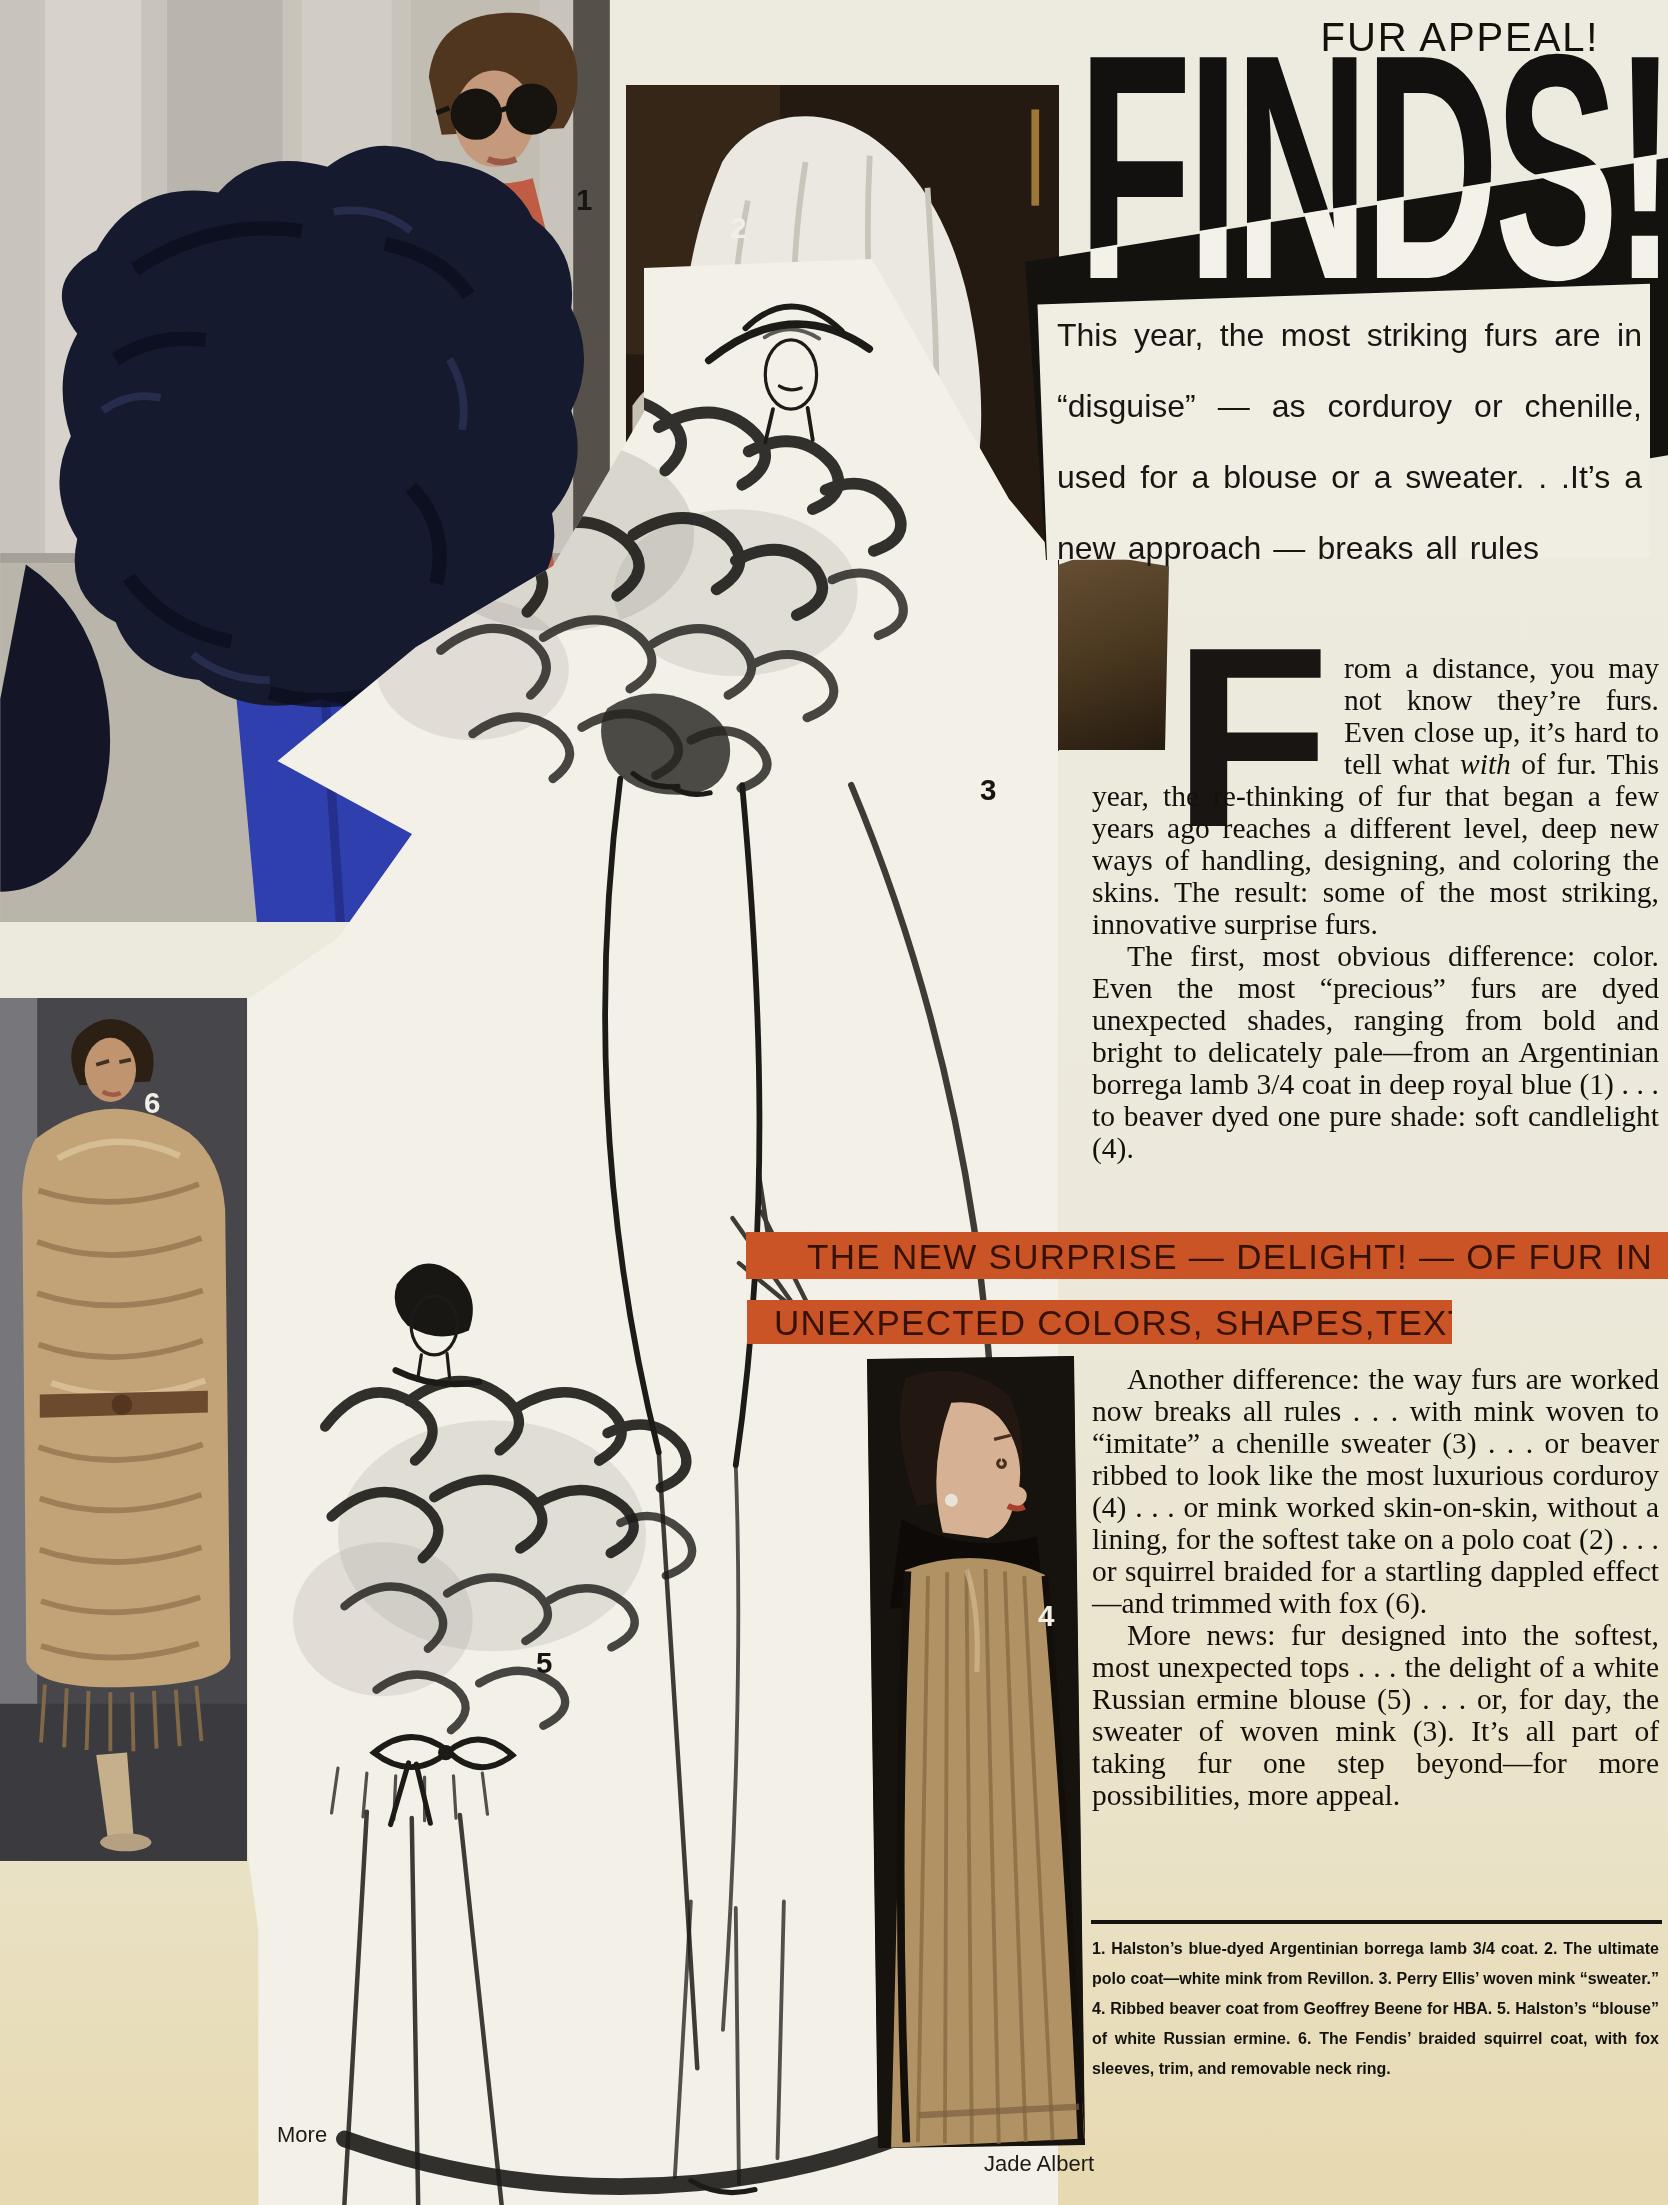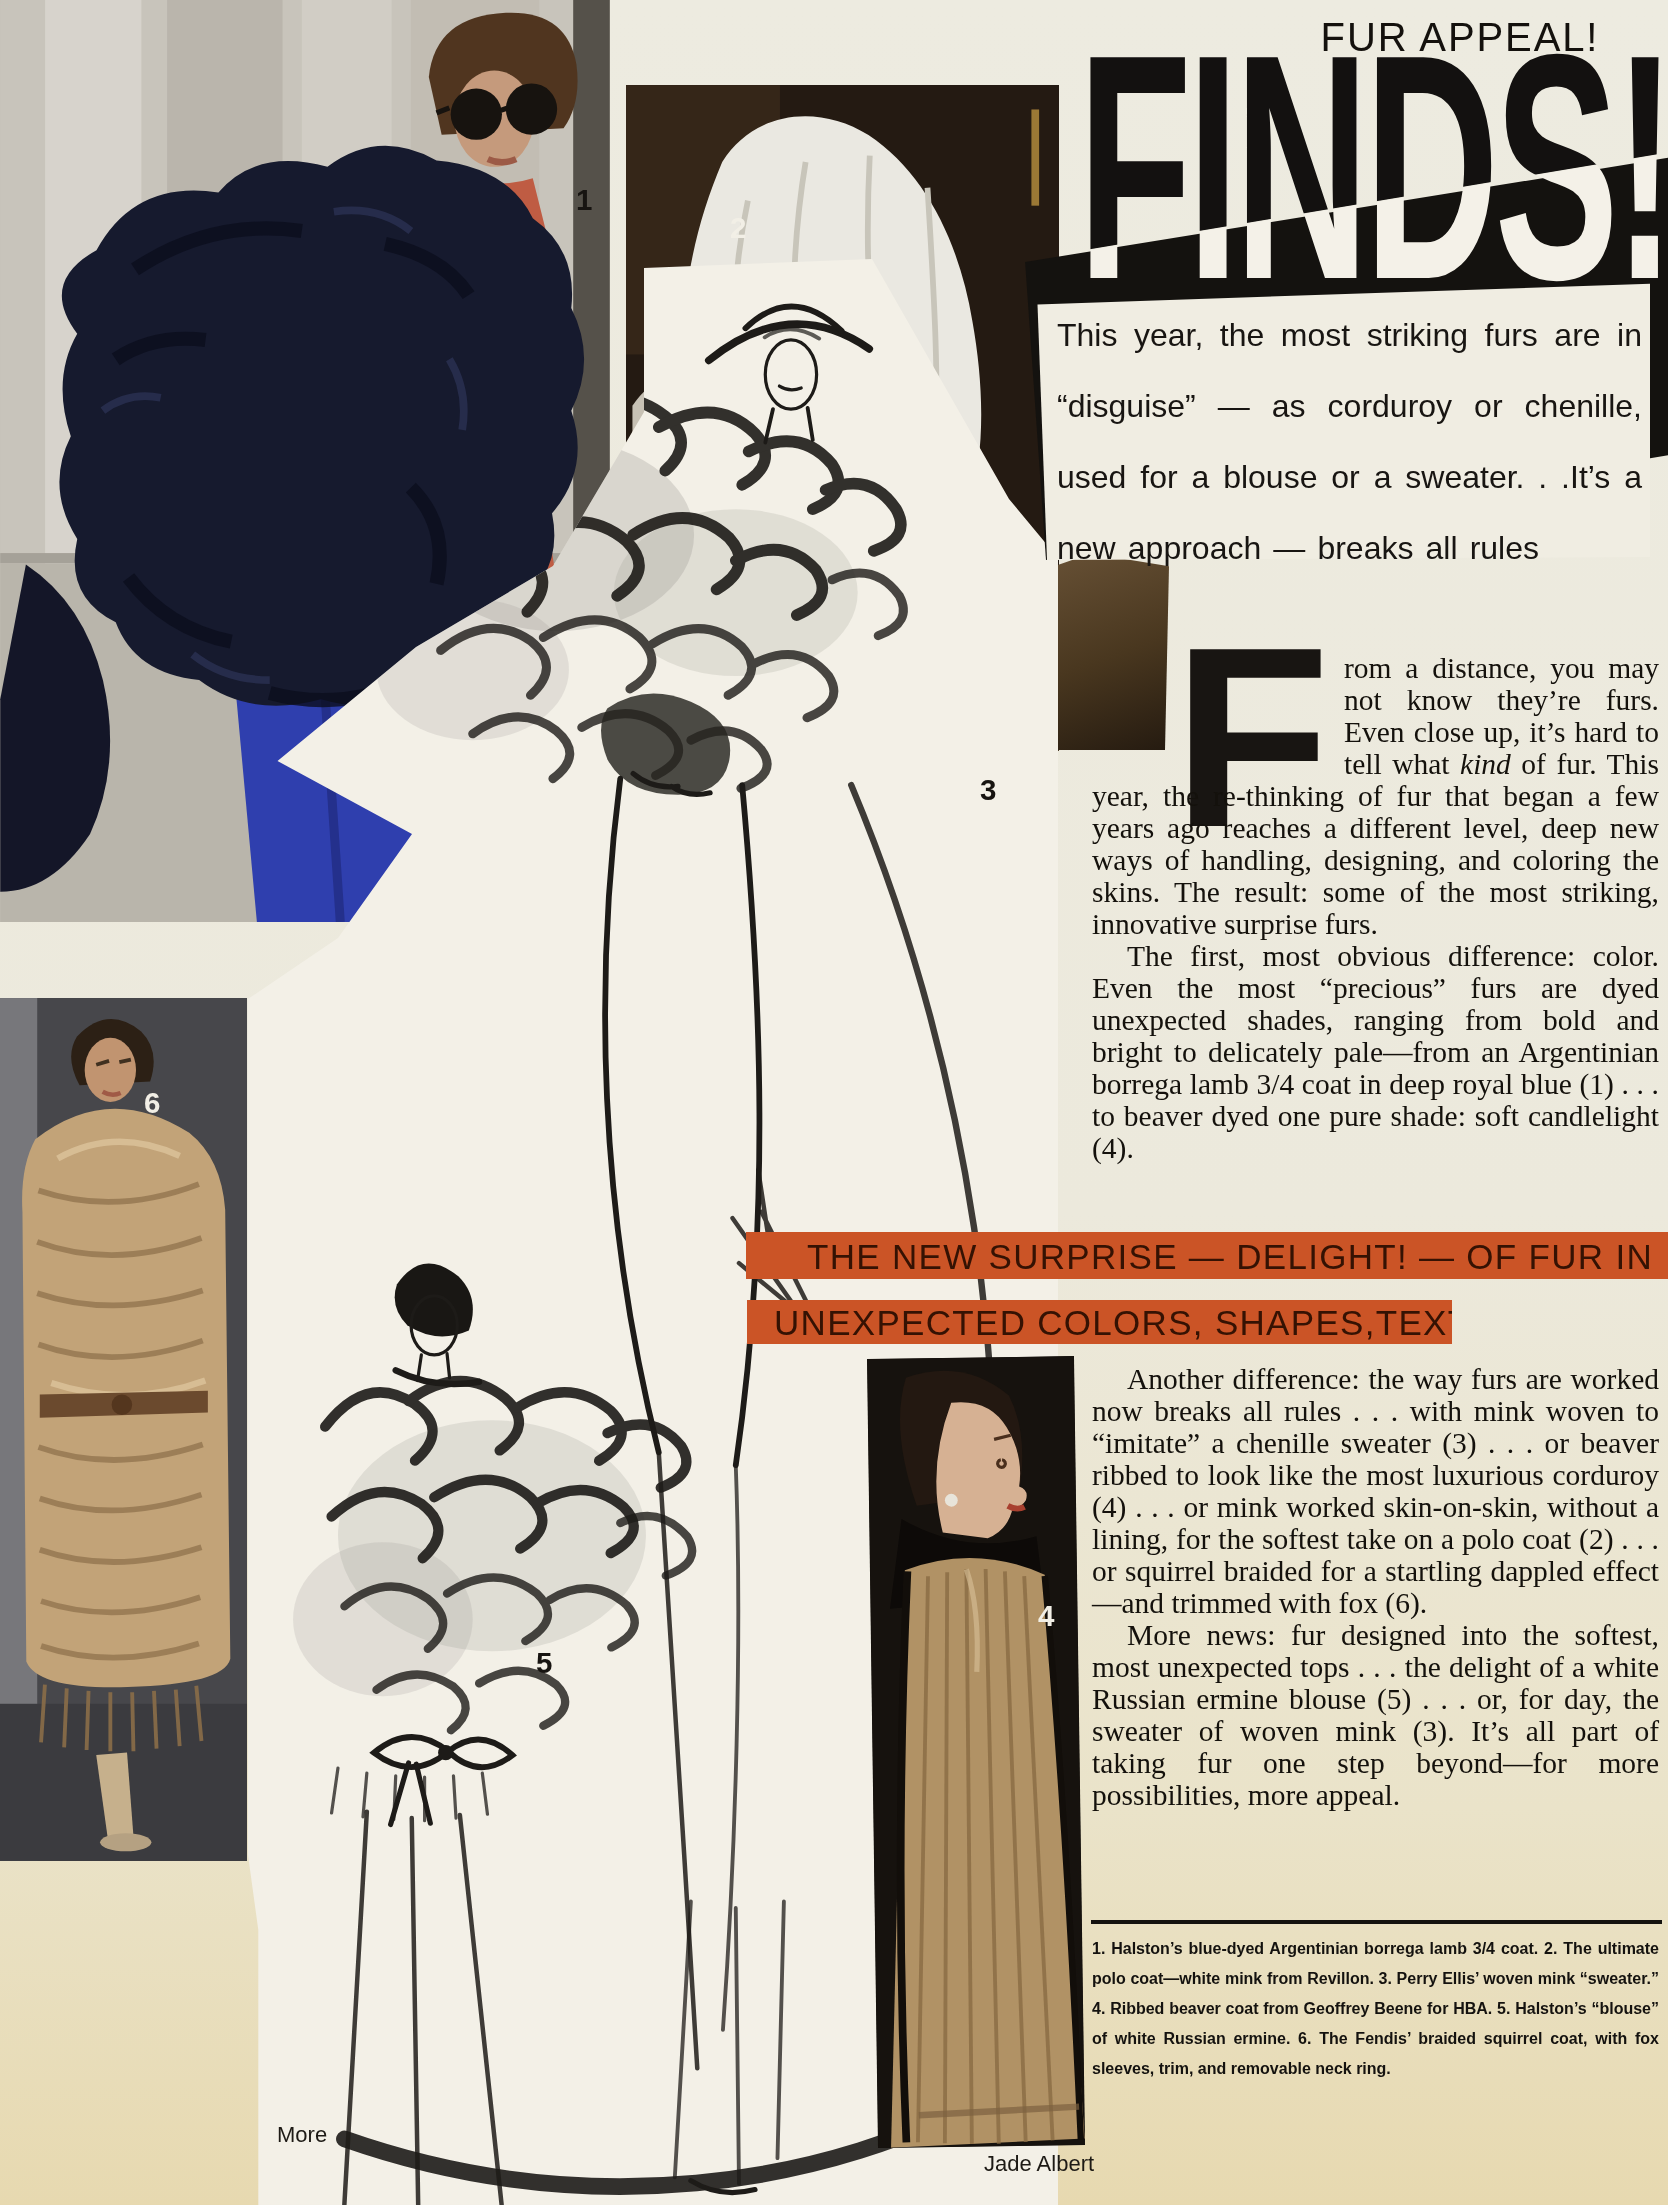--- a/index.html
+++ b/index.html
@@ -284,21 +284,21 @@
       <span>FINDS!</span>
     </div>
   <div class="abs findsbox finds-white">
       <span>FINDS!</span>
     </div>
   <div class="abs panel"></div>
   <div class="abs deck">This year, the most striking furs are in “disguise” — as corduroy or chenille, used for a blouse or a sweater. . .It’s a new approach — breaks all rules</div>
 
   <div class="abs dropcap">F</div>
   <div class="abs serifcol col1">
-    <p><span class="spacer"></span><span>rom a distance, you may not know they’re furs. Even close up, it’s hard to tell what </span><i>kind</i><span> of fur. This year, the re-thinking of fur that began a few years ago reaches a different level, deep new ways of handling, designing, and coloring the skins. The result: some of the most striking, innovative surprise furs.</span></p>
+    <p><span class="spacer"></span><span>rom a distance, you may not know they’re furs. Even close up, it’s hard to tell what </span><i>with</i><span> of fur. This year, the re-thinking of fur that began a few years ago reaches a different level, deep new ways of handling, designing, and coloring the skins. The result: some of the most striking, innovative surprise furs.</span></p>
     <p class="indent">The first, most obvious difference: color. Even the most “precious” furs are dyed unexpected shades, ranging from bold and bright to delicately pale—from an Argentinian borrega lamb 3/4 coat in deep royal blue (1) . . . to beaver dyed one pure shade: soft candlelight (4).</p>
   </div>
 
   <div class="abs bar bar1" style="background: rgb(203, 84, 38);">THE NEW SURPRISE — DELIGHT! — OF FUR IN</div>
   <div class="abs bar bar2" style="background: rgb(203, 84, 38);">UNEXPECTED COLORS, SHAPES,TEXTURES</div>
 
   <div class="abs serifcol col2">
     <p class="indent">Another difference: the way furs are worked now breaks all rules . . . with mink woven to “imitate” a chenille sweater (3) . . . or beaver ribbed to look like the most luxurious corduroy (4) . . . or mink worked skin-on-skin, without a lining, for the softest take on a polo coat (2) . . . or squirrel braided for a startling dappled effect—and trimmed with fox (6).</p>
     <p class="indent">More news: fur designed into the softest, most unexpected tops . . . the delight of a white Russian ermine blouse (5) . . . or, for day, the sweater of woven mink (3). It’s all part of taking fur one step beyond—for more possibilities, more appeal.</p>
   </div>

